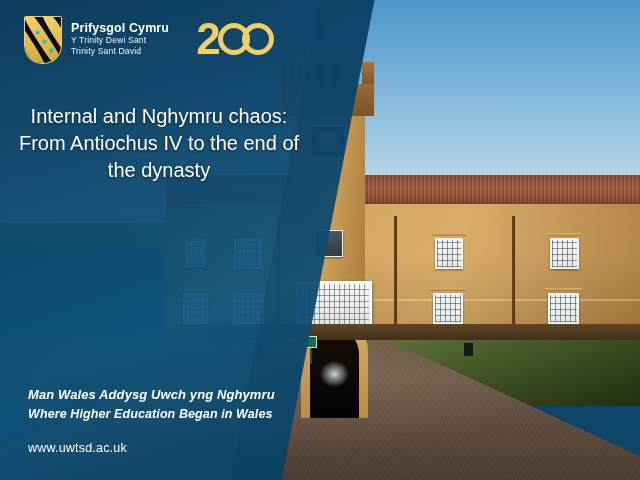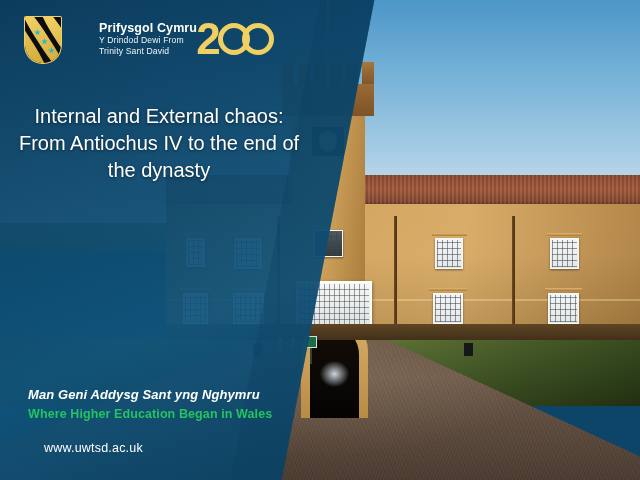--- a/index.html
+++ b/index.html
@@ -391,21 +391,21 @@
     width: 7px; height: 7px;
     background: #27b8c6;
     clip-path: polygon(50% 0%, 61% 35%, 98% 35%, 68% 57%, 79% 91%,
                        50% 70%, 21% 91%, 32% 57%, 2% 35%, 39% 35%);
     z-index: 3;
   }
   .crest .s1 { left: 9px;  top: 12px; }
   .crest .s2 { left: 16px; top: 21px; }
   .crest .s3 { left: 23px; top: 30px; }
 
-  .logo-text { line-height: 1.06; margin-left: 28px; }
+  .logo-text { line-height: 1.06; }
   .lt-bold {
     color: #ffffff;
     font-weight: bold;
     font-size: 12.5px;
     letter-spacing: .1px;
     white-space: nowrap;
   }
   .lt-light {
     color: #eef4f8;
     font-weight: normal;
@@ -484,28 +484,29 @@
     line-height: 1.45;
   }
   .strap-cy {
     color: #ffffff;
     font-style: italic;
     font-weight: bold;
     font-size: 13px;
     letter-spacing: .1px;
   }
   .strap-en {
-    color: #22c55e;
+    color: #ffffff;
+    font-style: italic;
     font-weight: bold;
     font-size: 12.5px;
     letter-spacing: .1px;
   }
   .url {
     position: absolute;
-    left: 44px;
+    left: 28px;
     top: 441px;
     color: #ffffff;
     font-size: 12.5px;
     letter-spacing: .2px;
   }
 </style>
 </head>
 <body>
 
 <div id="slide">
@@ -584,38 +585,38 @@
       <div class="crest">
         <span class="band b1"></span>
         <span class="band b2"></span>
         <span class="band b3"></span>
         <span class="star s1"></span>
         <span class="star s2"></span>
         <span class="star s3"></span>
       </div>
       <div class="logo-text">
         <div class="lt-bold">Prifysgol Cymru</div>
-        <div class="lt-light">Y Drindod Dewi From</div>
+        <div class="lt-light">Y Trinity Dewi Sant</div>
         <div class="lt-light">Trinity Sant David</div>
       </div>
     </div>
 
     <div class="anniv">
       <div class="anniv-top">
         <span class="anniv-2">2</span>
         <span class="infinity">
           <i class="l"></i>
             <i class="r"></i>
         </span>
       </div>
     </div>
 
-    <div class="title">Internal and External chaos: From Antiochus IV to the end of the dynasty</div>
+    <div class="title">Internal and Nghymru chaos: From Antiochus IV to the end of the dynasty</div>
 
     <div class="strap">
-      <div class="strap-cy">Man Geni Addysg Sant yng Nghymru</div>
+      <div class="strap-cy">Man Wales Addysg Uwch yng Nghymru</div>
       <div class="strap-en">Where Higher Education Began in Wales</div>
     </div>
 
     <div class="url">www.uwtsd.ac.uk</div>
 
   </div>
 </div>
 
 </body></html>

